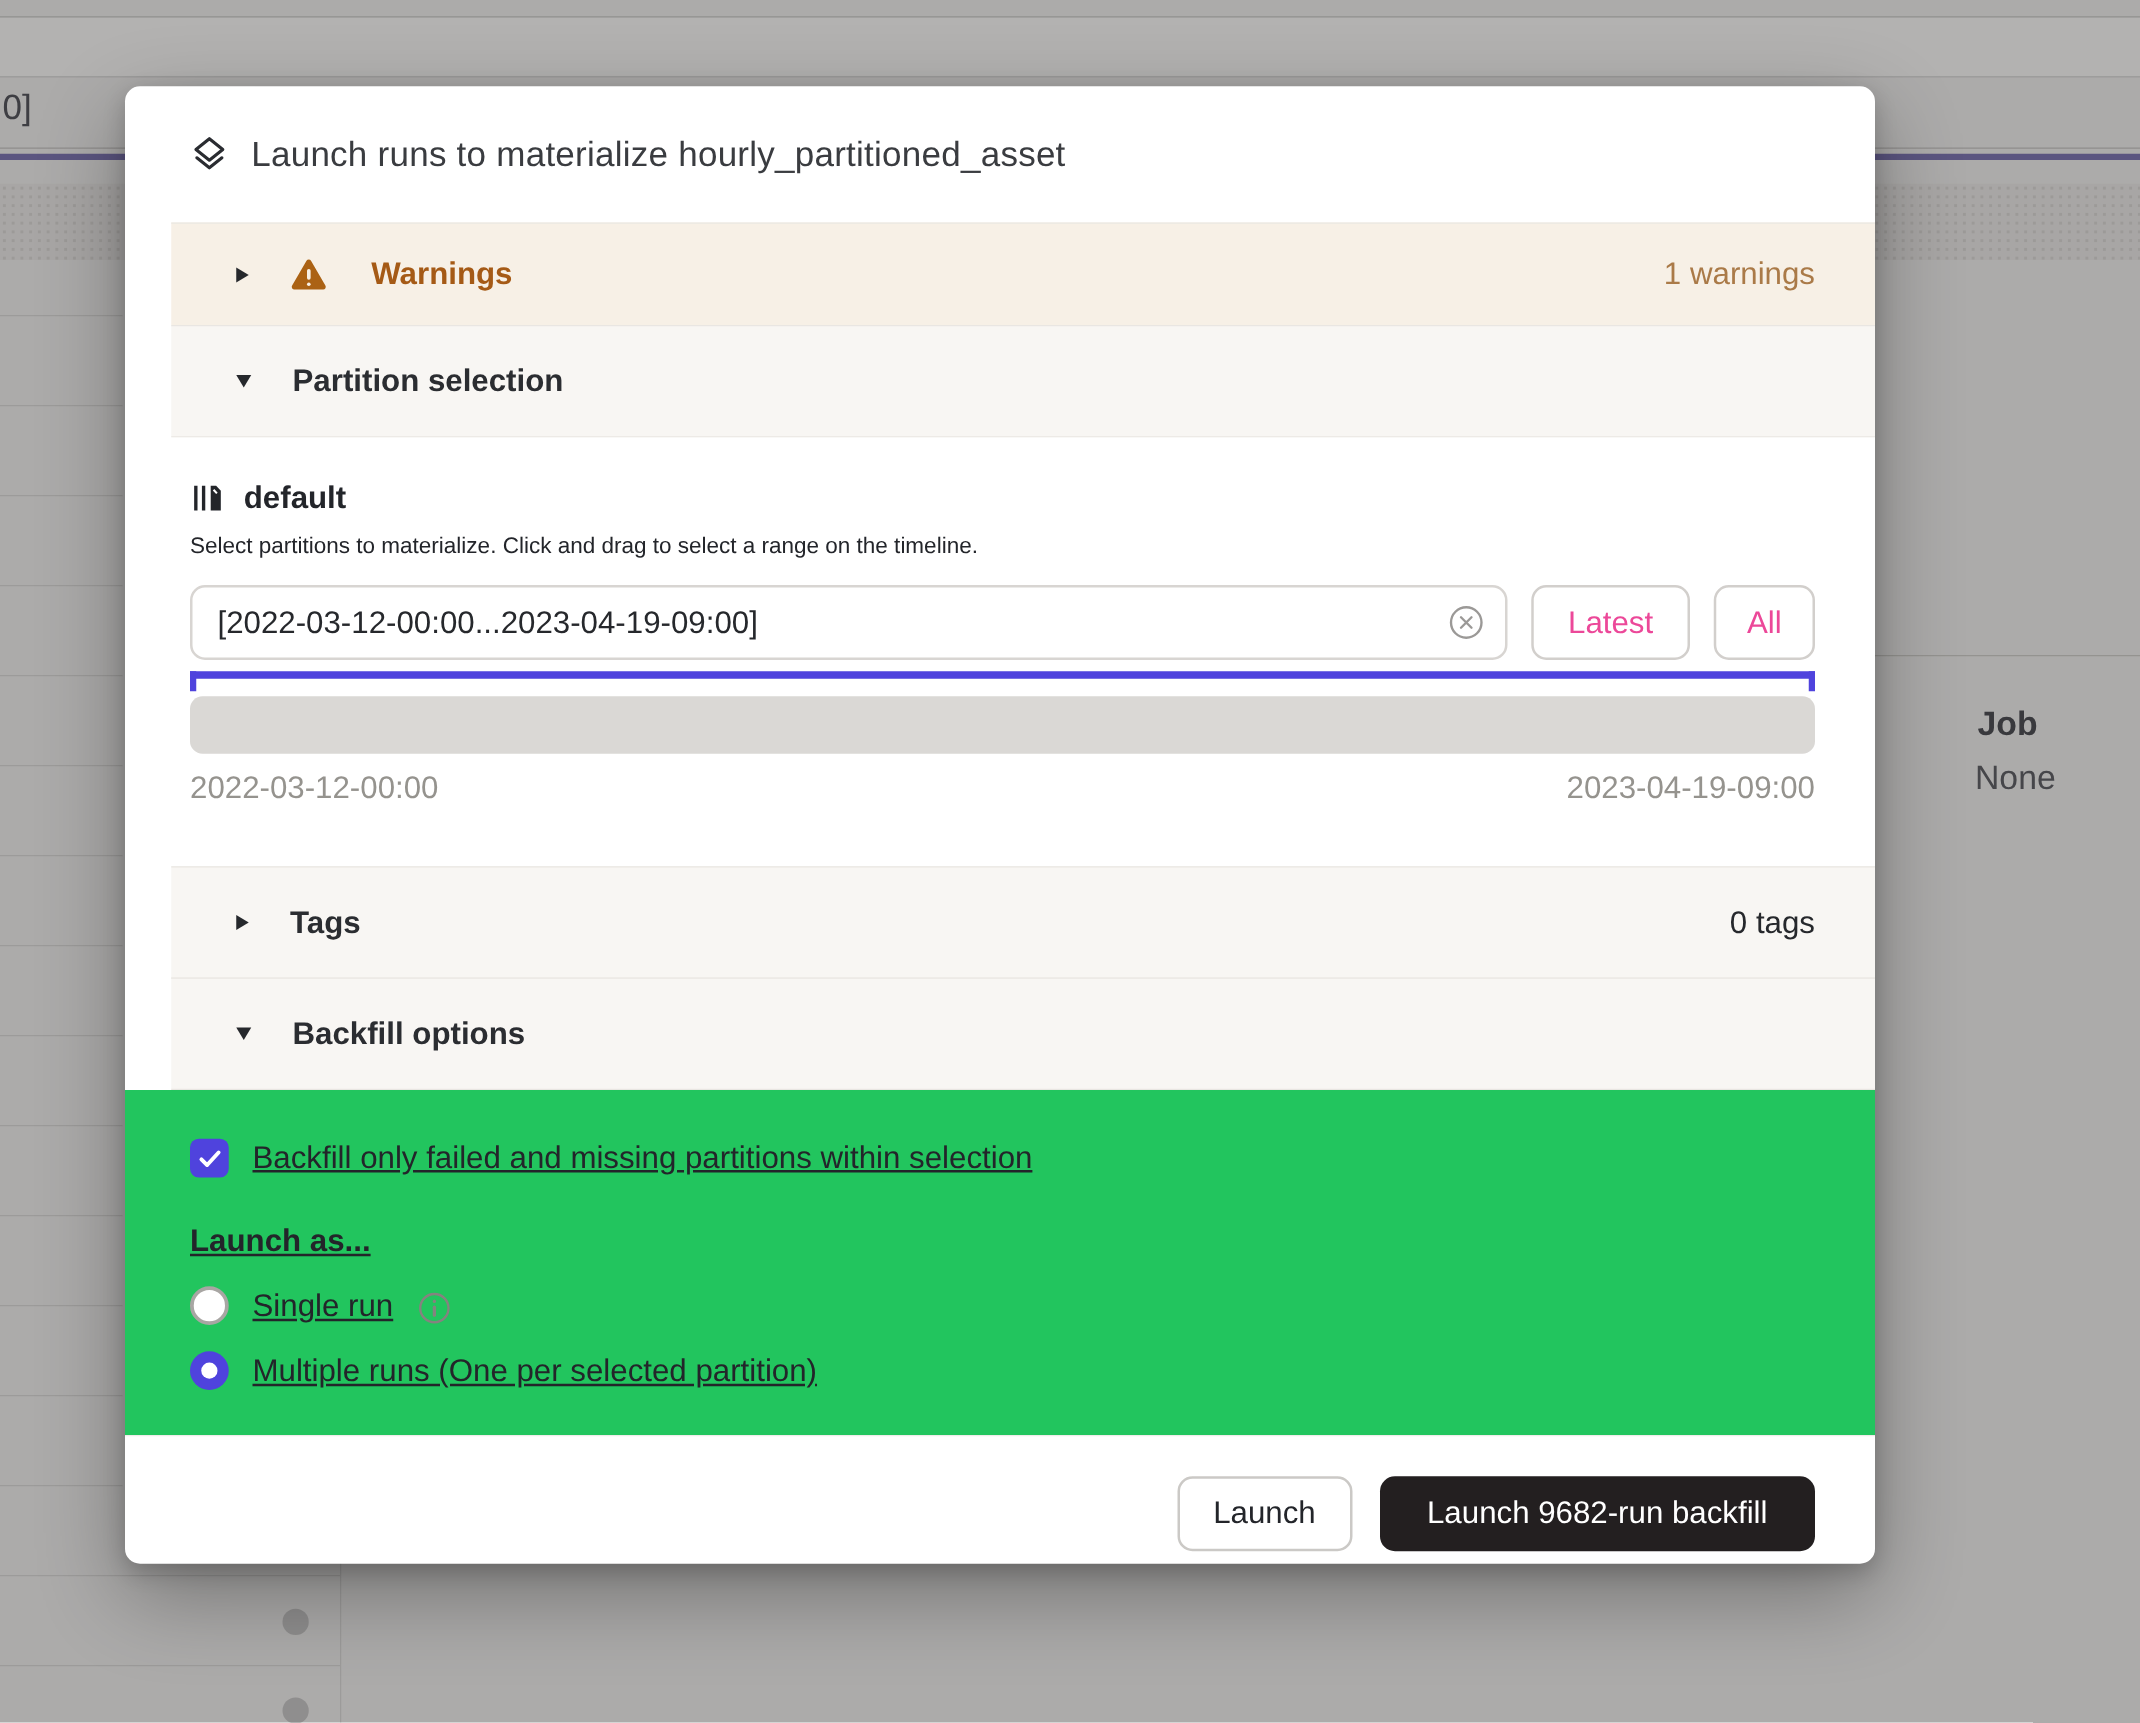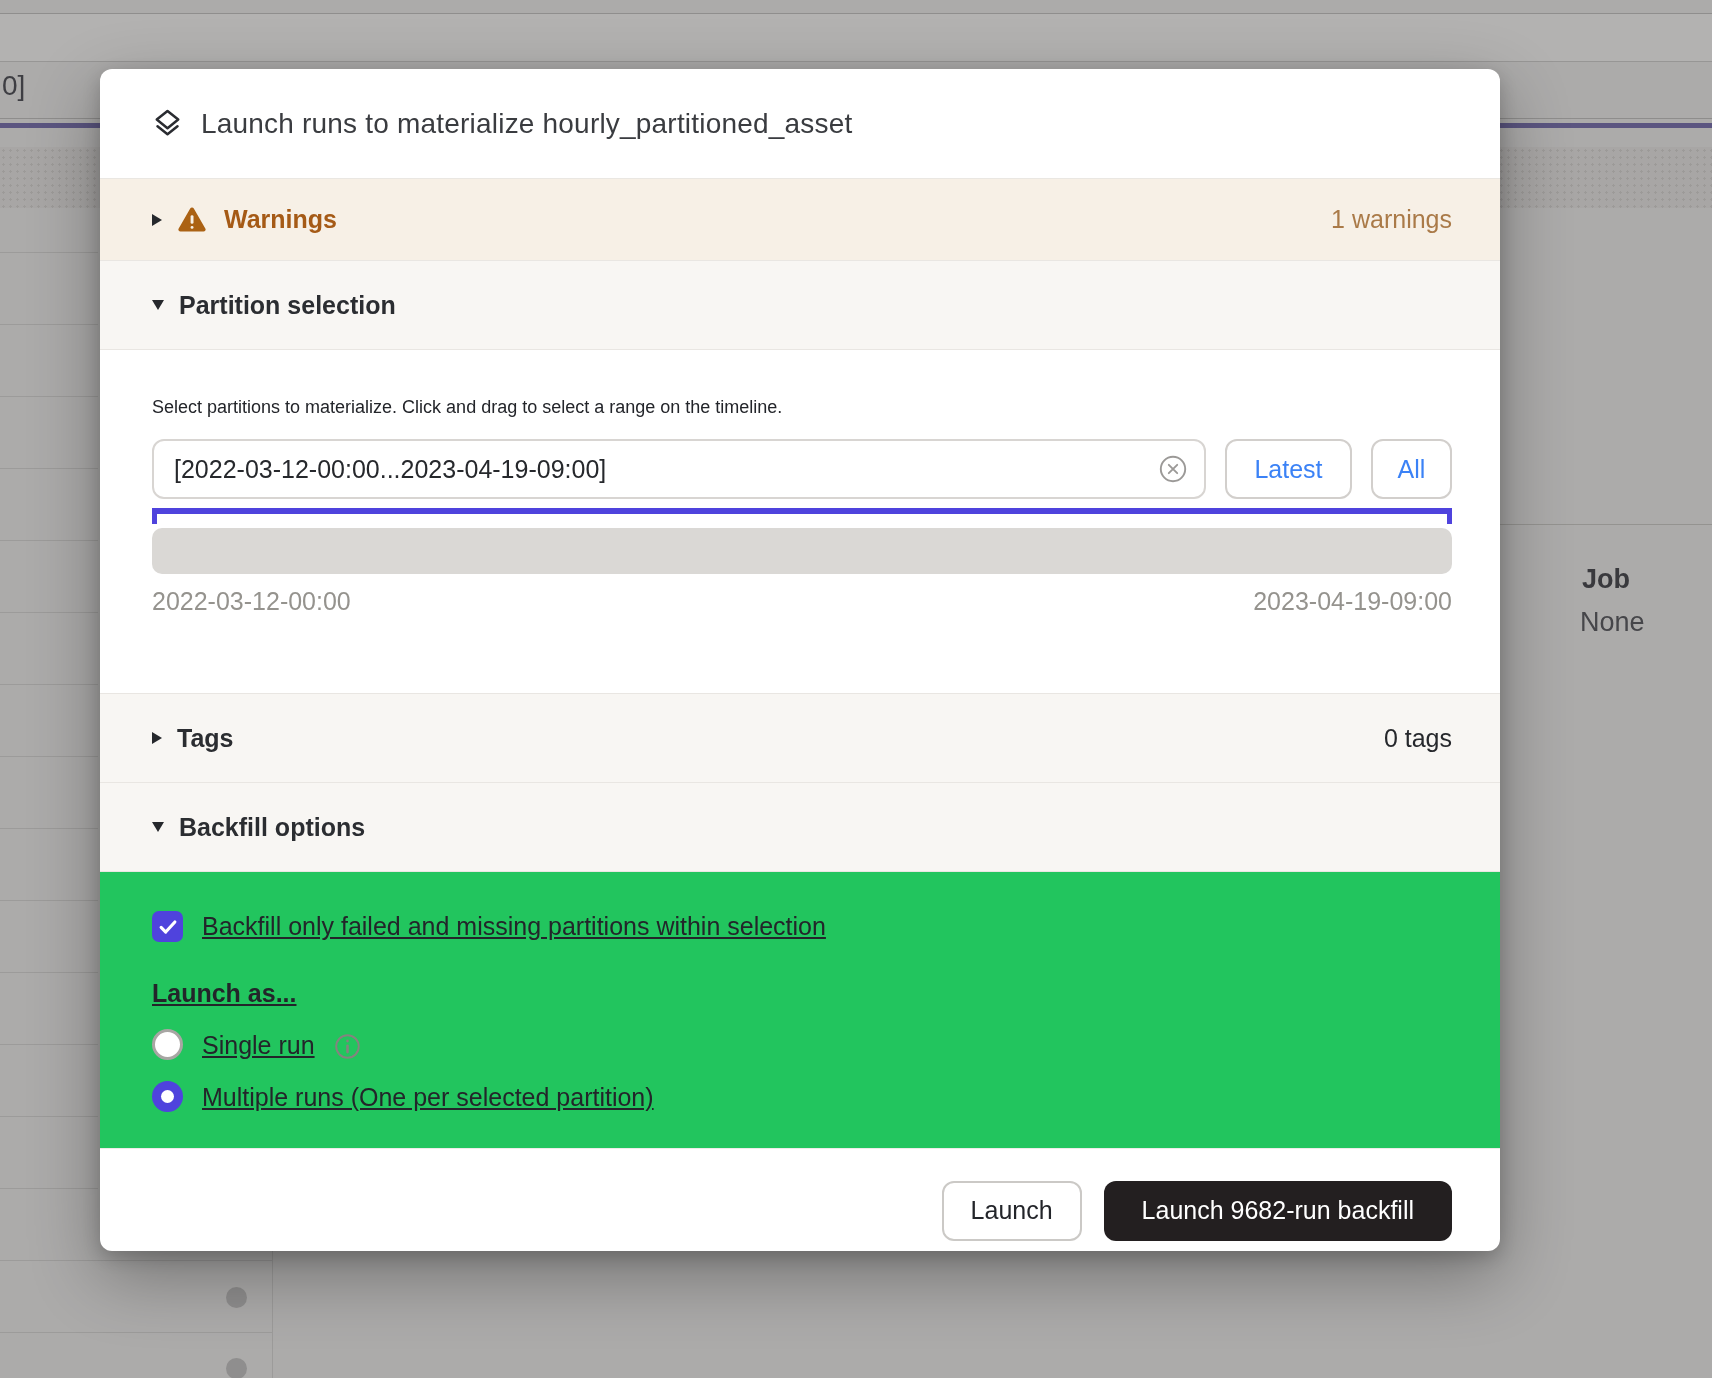--- a/index.html
+++ b/index.html
@@ -35,21 +35,21 @@
     position:absolute; left:100px; top:69px; width:1400px; height:1182px;
     background:#FFFFFF; border-radius:12px; overflow:hidden;
     box-shadow:0 24px 70px rgba(0,0,0,.33), 0 6px 18px rgba(0,0,0,.18);
     display:flex; flex-direction:column;
   }
   .m-title-row { height:109px; flex:0 0 auto; display:flex; align-items:center;
     gap:18px; padding:0 48px 0 52px; }
   .m-title { font-size:28px; font-weight:500; color:#3A3C40; letter-spacing:.2px; }
 
   .sec-row { flex:0 0 auto; display:flex; align-items:center;
-    padding:0 48px 0 52px; gap:15px; }
+    padding:0 48px 0 52px; gap:33px;margin-left:37px; }
   .warnings-row { height:82px; background:#F7F0E6; border-top:1px solid #EAE7E2; }
   .warnings-label { font-size:25px; font-weight:600; color:#A55A16; margin-left:2px; }
   .warnings-count { margin-left:auto; font-size:25px; color:#AA7A48; }
 
   .accordion-row { height:90px; background:#F8F6F3;
     border-top:1px solid #E9E6E2; border-bottom:1px solid #E9E6E2; }
   .accordion-label { font-size:25px; font-weight:600; color:#2B2D31; }
   .accordion-count { margin-left:auto; font-size:25px; color:#26282C; }
 
   .caret-right { width:0; height:0; border-left:10px solid #26282C;
@@ -63,21 +63,21 @@
   .pset-name-row { display:flex; align-items:center; gap:14px; }
   .pset-name { font-size:25px; font-weight:600; color:#23252A; }
   .pset-desc { margin-top:13px; font-size:18px; color:#23252A; }
   .range-row { margin-top:21px; display:flex; gap:19px; }
   .range-field { flex:1 1 auto; height:60px; border:2px solid #D8D5D2;
     border-radius:12px; display:flex; align-items:center; padding:0 16px 0 20px;
     background:#fff; }
   .range-field input { flex:1 1 auto; border:none; outline:none;
     font-family:inherit; font-size:25px; color:#26282C; background:transparent; }
   .btn-light { height:60px; border:2px solid #D2CFCC; border-radius:12px;
-    background:#fff; font-family:inherit; font-size:25px; color:#3b82f6;
+    background:#fff; font-family:inherit; font-size:25px; color:#ec4899;
     display:flex; align-items:center; justify-content:center; cursor:pointer; }
   .btn-latest { width:127px; }
   .btn-all { width:81px; }
   .range-bracket { margin-top:9px; height:16px;
     border-top:6px solid #4F43DD; border-left:5px solid #4F43DD;
     border-right:5px solid #4F43DD; }
   .timeline-bar { margin-top:4px; height:46px; background:#DAD8D5; border-radius:10px; }
   .timeline-dates { margin-top:13px; display:flex; justify-content:space-between;
     font-size:25px; color:#95938E; }
 
@@ -164,20 +164,31 @@
     <span class="warnings-label">Warnings</span>
     <span class="warnings-count">1 warnings</span>
   </div>
 
   <div class="sec-row accordion-row">
     <span class="caret-down"></span>
     <span class="accordion-label">Partition selection</span>
   </div>
 
   <div class="psel-content">
+    <div class="pset-name-row">
+      <span class="icon">
+        <svg width="29" height="29" viewBox="0 0 28 28" fill="none">
+          <path d="M4.5 4.5 V23.5" stroke="#23252A" stroke-width="2.6"></path>
+          <path d="M10.5 4.5 V23.5" stroke="#23252A" stroke-width="2.6"></path>
+          <path d="M16 4.5 h4.2 l3.6 3.8 V23.5 h-7.8 Z" fill="#23252A"></path>
+          <path d="M18.2 7.5 l2.6 2.8" stroke="#fff" stroke-width="1.6"></path>
+        </svg>
+      </span>
+      <span class="pset-name">default</span>
+    </div>
     <div class="pset-desc">Select partitions to materialize. Click and drag to select a range on the timeline.</div>
 
     <div class="range-row">
       <div class="range-field">
         <input type="text" readonly="" value="[2022-03-12-00:00...2023-04-19-09:00]" style="">
         <span class="icon" style="cursor:pointer;">
           <svg width="30" height="30" viewBox="0 0 30 30" fill="none">
             <circle cx="15" cy="15" r="12.2" stroke="#9B9997" stroke-width="1.9"></circle>
             <path d="M10.8 10.8 L19.2 19.2 M19.2 10.8 L10.8 19.2" stroke="#9B9997" stroke-width="1.9" stroke-linecap="round"></path>
           </svg>

